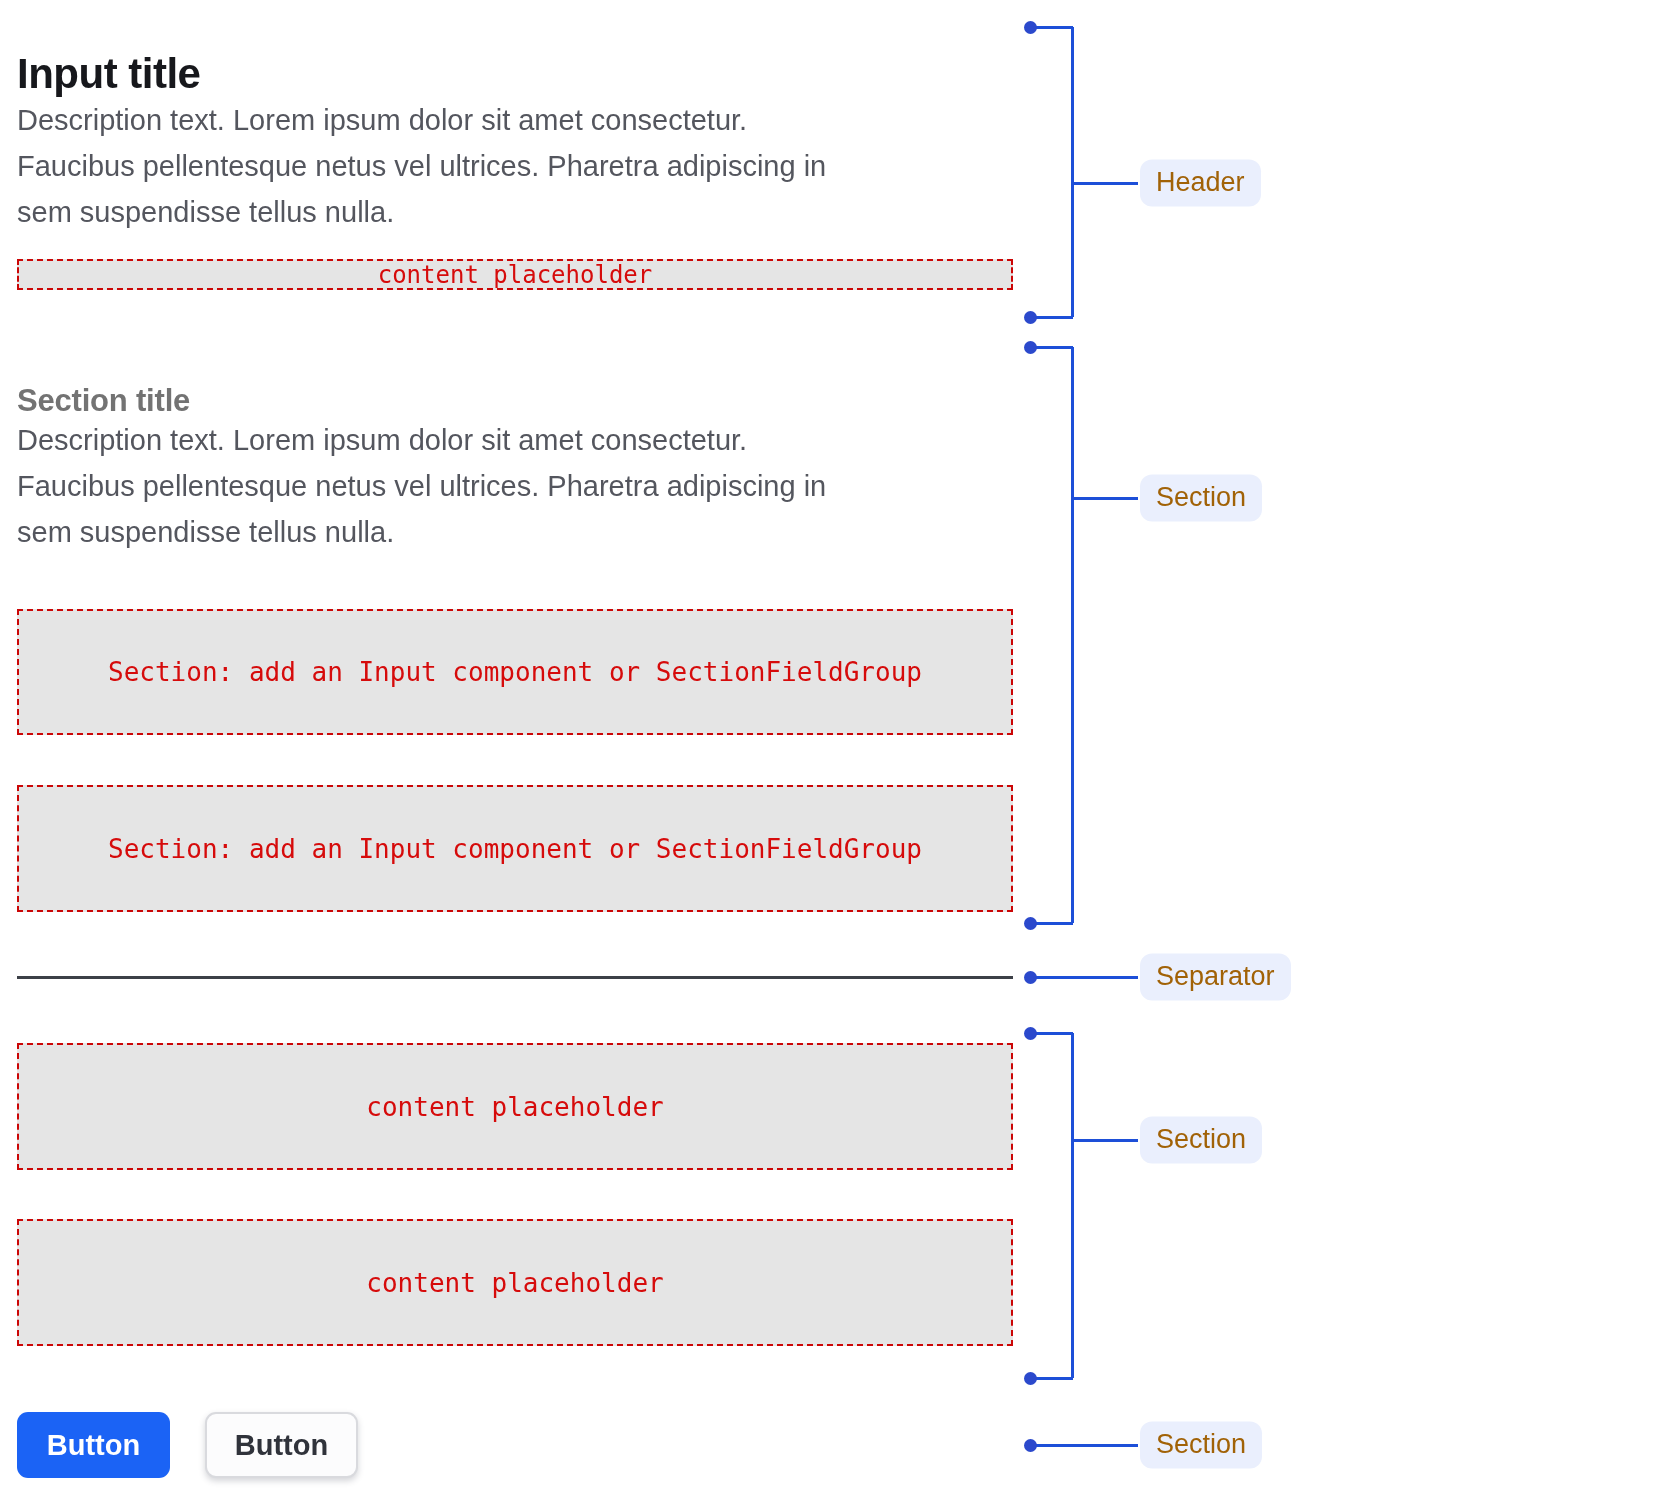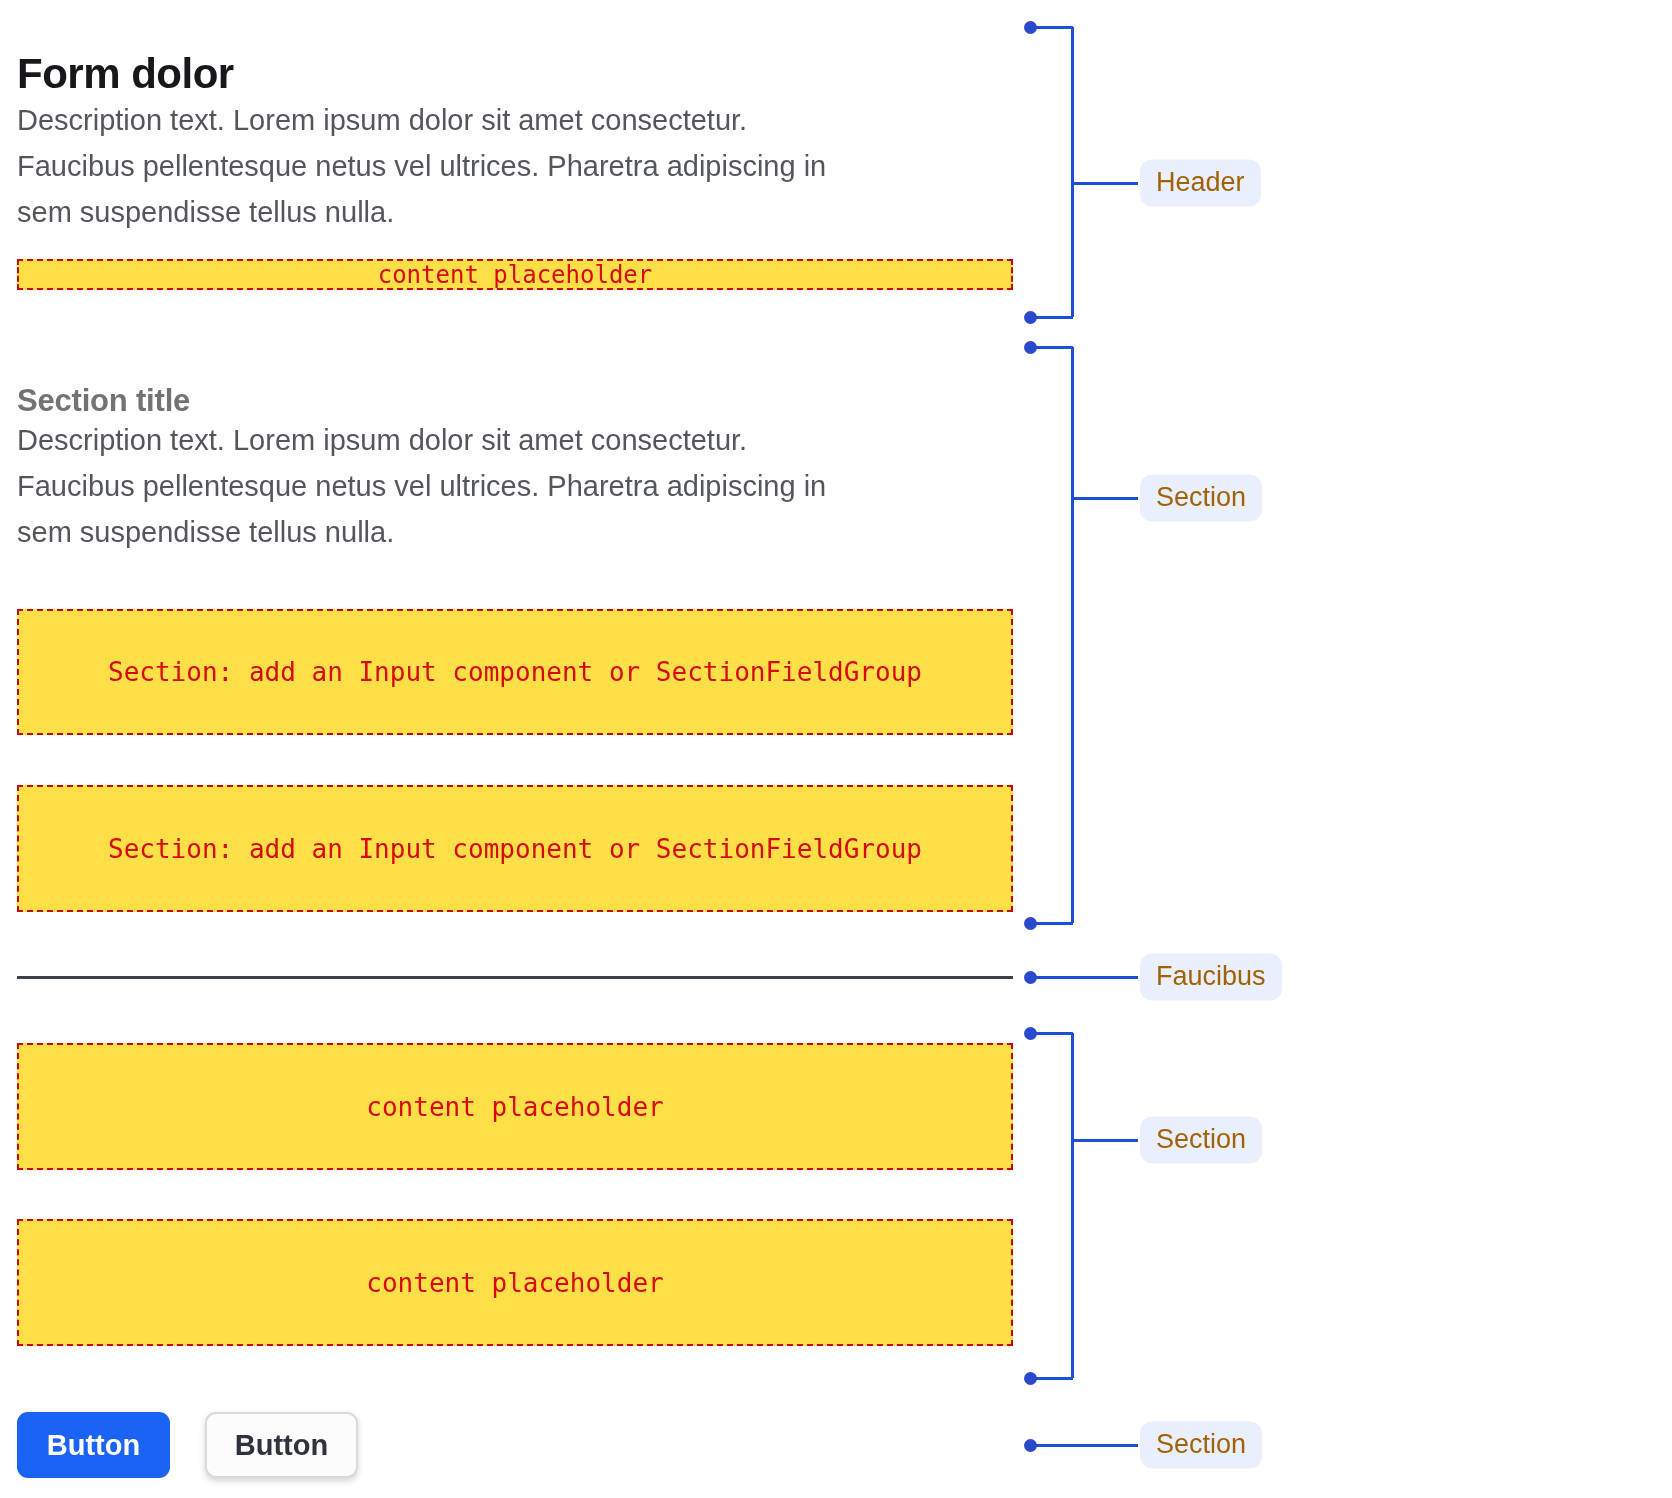--- a/index.html
+++ b/index.html
@@ -24,21 +24,21 @@
   .desc-form{top:97px;}
   .desc-section{top:417px;}
   .section-title{
     position:absolute;left:17px;top:356px;
     font-size:31px;font-weight:700;letter-spacing:-0.2px;
     color:#737373;line-height:38px;
   }
   .ph{
     position:absolute;left:17px;width:996px;
     box-sizing:border-box;
-    background:#fde047;
+    background:#e5e5e5;
     border:2px dashed #cb0606;
     color:#d60b0b;
     font-family:"DejaVu Sans Mono", monospace;
     display:flex;align-items:center;justify-content:center;
     text-align:center;
   }
   .ph-thin{top:259px;height:31px;font-size:24px;line-height:26px;}
   .ph-slot-1{top:609px;height:126px;font-size:26px;}
   .ph-slot-2{top:785px;height:127px;font-size:26px;}
   .ph-content-1{top:1043px;height:127px;font-size:26px;}
@@ -84,21 +84,21 @@
     font-size:27px;font-weight:500;line-height:27px;
     padding:9px 16px 11px 16px;
     white-space:nowrap;
   }
 </style>
 </head>
 <body>
 
 <div class="canvas">
 
-  <h1 class="form-title">Form dolor</h1>
+  <h1 class="form-title">Input title</h1>
 
   <div class="desc desc-form">
     <div>Description text. Lorem ipsum dolor sit amet consectetur.</div>
     <div>Faucibus pellentesque netus vel ultrices. Pharetra adipiscing in</div>
     <div>sem suspendisse tellus nulla.</div>
   </div>
 
   <div class="ph ph-thin">content placeholder</div>
 
   <h2 class="section-title">Section title</h2>
@@ -131,21 +131,21 @@
   <div class="vline v-section1"></div>
   <div class="hline tie" style="top:347px"></div>
   <div class="hline tie" style="top:923px"></div>
   <div class="dot" style="top:347px"></div>
   <div class="dot" style="top:923px"></div>
   <div class="hline stem" style="top:498px"></div>
   <div class="pill" style="top:498px">Section</div>
 
   <div class="hline lead" style="top:977px"></div>
   <div class="dot" style="top:977px"></div>
-  <div class="pill" style="top:977px">Faucibus</div>
+  <div class="pill" style="top:977px">Separator</div>
 
   <div class="vline v-section2"></div>
   <div class="hline tie" style="top:1033px"></div>
   <div class="hline tie" style="top:1378px"></div>
   <div class="dot" style="top:1033px"></div>
   <div class="dot" style="top:1378px"></div>
   <div class="hline stem" style="top:1140px"></div>
   <div class="pill" style="top:1140px">Section</div>
 
   <div class="hline lead" style="top:1445px"></div>

